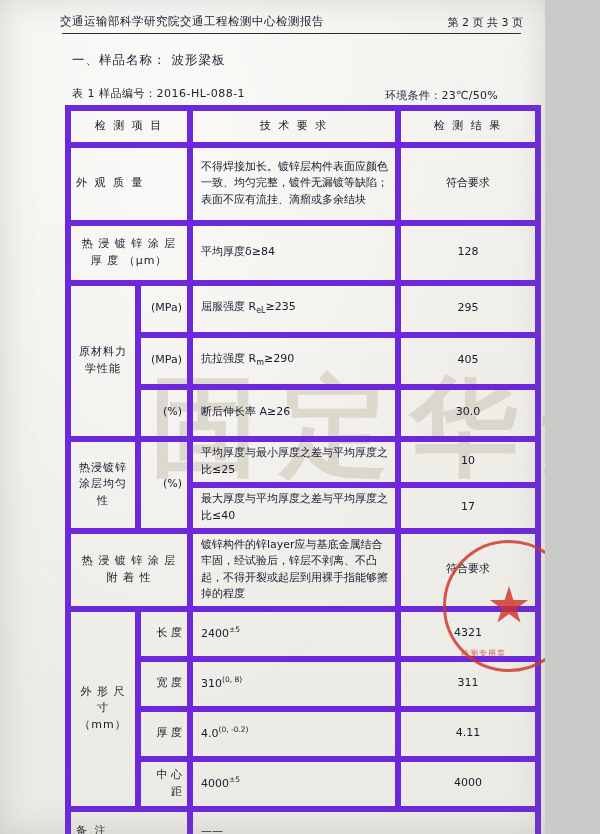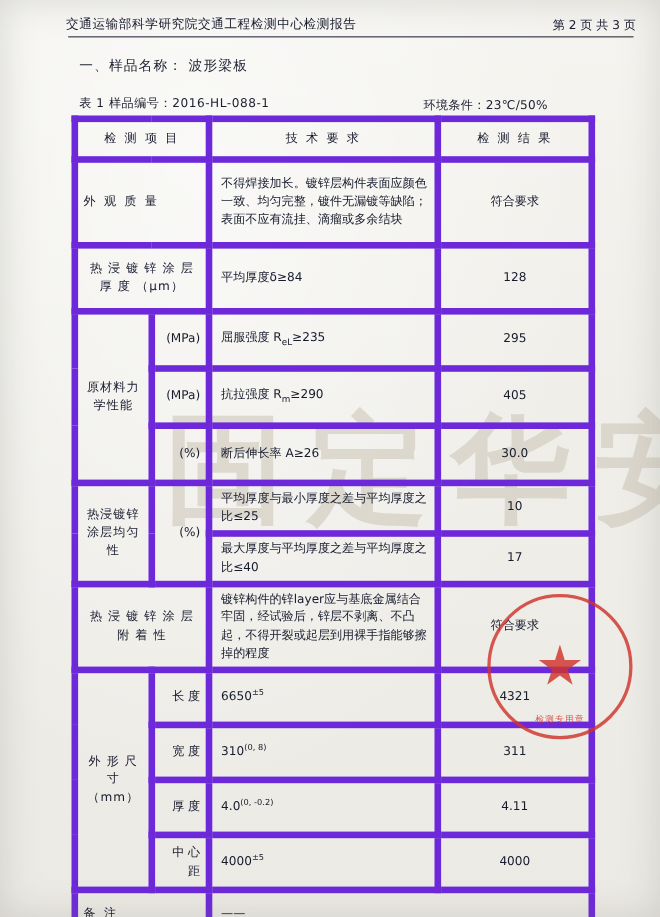--- a/index.html
+++ b/index.html
@@ -2,21 +2,21 @@
 <html><head>
 <meta charset="utf-8">
 <style>
   html, body {
     margin: 0;
     padding: 0;
     background: #c9cbc8;
   }
   .page {
     position: relative;
-    width: 600px;
+    width: 545px;
     height: 834px;
     background: #f2f1ed;
     overflow: hidden;
     font-family: "DejaVu Sans", "Liberation Sans", sans-serif;
     color: #1a1a22;
   }
   
   .paper-tint {
     position: absolute;
     inset: 0;
@@ -192,24 +192,24 @@
   }
   .stamp-text span {
     position: absolute;
     left: 50%;
     top: 50%;
     transform-origin: 0 0;
     white-space: nowrap;
   }
   .stamp-bottom {
     position: absolute;
-    left: 0;
+    left: 15px;
     right: 0;
     bottom: 10px;
-    text-align: center;
+    text-align: left;
     font-size: 8px;
     color: #d0342c;
     letter-spacing: 1px;
   }
 </style>
 </head>
 <body>
 
 <div class="page">
   <div class="paper-tint"></div>
@@ -288,21 +288,21 @@
       <tr>
         <td class="c-label-sp" colspan="2" style="height:62px;">热 浸 镀 锌 涂 层 附 着 性</td>
         <td class="c-req">镀锌构件的锌layer应与基底金属结合牢固，经试验后，锌层不剥离、不凸起，不得开裂或起层到用裸手指能够擦掉的程度</td>
         <td class="c-res">符合要求</td>
       </tr>
 
       <tr>
         <td class="c-label-sp" rowspan="4">外 形 尺 寸 （mm）</td>
         <td class="c-unit" style="height:38px;">长  度</td>
         <td class="c-req">
-          <span>6650</span><span class="sup">±5</span>
+          <span>2400</span><span class="sup">±5</span>
         </td>
         <td class="c-res">4321</td>
       </tr>
       <tr>
         <td class="c-unit" style="height:38px;">宽  度</td>
         <td class="c-req">
           <span>310</span><span class="sup">(0, 8)</span>
         </td>
         <td class="c-res">311</td>
       </tr>

